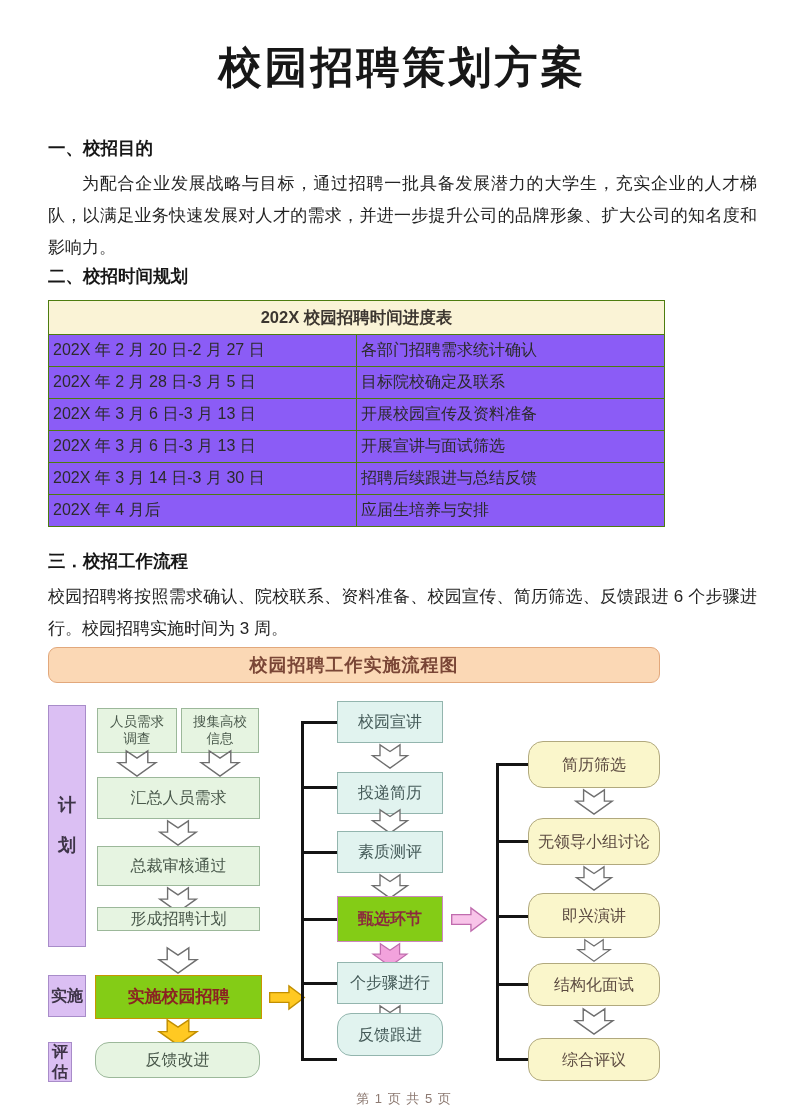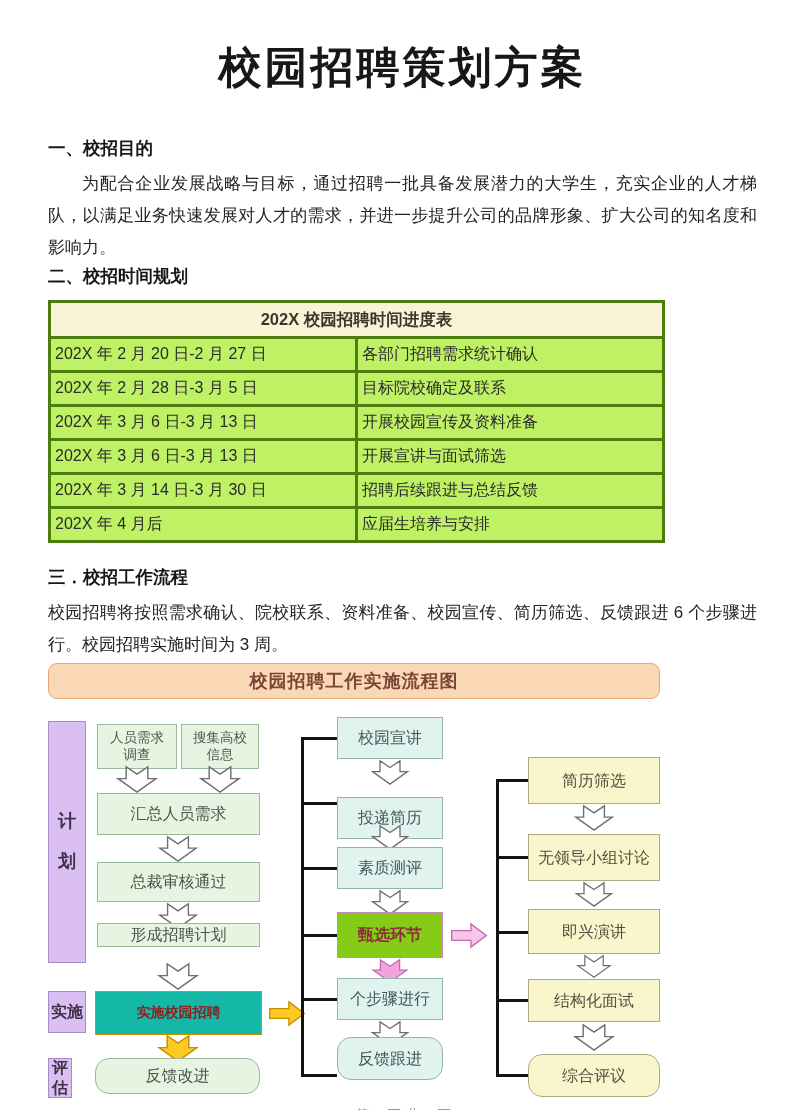--- a/index.html
+++ b/index.html
@@ -34,30 +34,30 @@
   }
   .para.indent{text-indent:2em;}
   
   .sched{
     width:617px;
     margin:12px 0 0;
     border-collapse:collapse;
     table-layout:fixed;
   }
   .sched th,.sched td{
-    border:3px solid #4d7c0f;
+    border:1px solid #4d7c0f;
     vertical-align:middle;
     padding:0 4px;
   }
   .sched th{
     height:33px;background:#faf3d6;
     font-size:16.5px;font-weight:700;color:#3c3630;
   }
   .sched td{
-    height:31px;background:#bef264;
+    height:31px;background:#8b5cf6;
     font-size:16px;color:#2b2b2b;
   }
   .col-period{width:51%;}
   
   .chart{
     position:relative;
     width:612px;height:470px;
     margin:0;
   }
   .abs{position:absolute;box-sizing:border-box;}
@@ -67,24 +67,24 @@
     display:flex;align-items:center;justify-content:center;
     font-size:18px;font-weight:700;color:#7a4636;letter-spacing:1px;
   }
   .fbox{
     display:flex;align-items:center;justify-content:center;
     text-align:center;border:1px solid;white-space:pre-line;
     font-size:16px;line-height:1.25;
   }
   .green{background:#e6f4e1;border-color:#9cb89a;color:#49584b;}
   .cyan{background:#e1f3ef;border-color:#93b5ae;color:#445a58;}
-  .lyellow{background:#faf6cb;border-color:#b1a97e;color:#5c4b41;}
+  .lyellow{background:#faf6cb;border-color:#b1a97e;color:#5c4b41;border-radius:15px;}
   .purple{background:#dbbff3;border-color:#a88cc9;color:#3e3448;font-weight:600;}
   .pink{background:#84cc16;border-color:#cc86c0;color:#8b2b3d;font-weight:700;}
-  .gold{background:#14b8a6;border-color:#c89500;color:#8b2222;font-weight:700;font-size:14px;}
+  .gold{background:#84cc16;border-color:#c89500;color:#8b2222;font-weight:700;font-size:17px;}
   .rounded{border-radius:14px;}
   .small{font-size:13.5px;}
   .vlabel{line-height:2.2;font-size:18px;}
   .line{background:#141414;}
   .footer{
     position:absolute;left:100px;right:0;top:445px;
     text-align:center;font-size:13px;color:#8d7a72;
     letter-spacing:1px;
   }
   svg.arr{position:absolute;overflow:visible;}
@@ -181,40 +181,40 @@
     <div class="abs line" style="left:253px;top:140.5px;width:36px;height:3px;"></div>
     <div class="abs line" style="left:253px;top:205.5px;width:36px;height:3px;"></div>
     <div class="abs line" style="left:253px;top:272.5px;width:36px;height:3px;"></div>
     <div class="abs line" style="left:253px;top:336.5px;width:36px;height:3px;"></div>
     <div class="abs line" style="left:253px;top:412.5px;width:36px;height:3px;"></div>
 
     <div class="abs fbox cyan" style="left:289px;top:56px;width:106px;height:42px;">校园宣讲</div>
     <svg class="arr" style="left:320px;top:99px;" width="44" height="25" viewBox="0 0 44 30">
         <polygon points="10,1 22,9 34,1 34,14 43,14 22,29 1,14 10,14" fill="#ffffff" stroke="#6f6f6f" stroke-width="1.6"></polygon>
       </svg>
-    <div class="abs fbox cyan" style="left:289px;top:136px;width:106px;height:42px;">投递简历</div>
+    <div class="abs fbox cyan" style="left:289px;top:127px;width:106px;height:42px;">投递简历</div>
     <svg class="arr" style="left:320px;top:164px;" width="44" height="25" viewBox="0 0 44 30">
         <polygon points="10,1 22,9 34,1 34,14 43,14 22,29 1,14 10,14" fill="#ffffff" stroke="#6f6f6f" stroke-width="1.6"></polygon>
       </svg>
     <div class="abs fbox cyan" style="left:289px;top:186px;width:106px;height:42px;">素质测评</div>
     <svg class="arr" style="left:320px;top:229px;" width="44" height="25" viewBox="0 0 44 30">
         <polygon points="10,1 22,9 34,1 34,14 43,14 22,29 1,14 10,14" fill="#ffffff" stroke="#6f6f6f" stroke-width="1.6"></polygon>
       </svg>
     <div class="abs fbox pink" style="left:289px;top:251px;width:106px;height:46px;">甄选环节</div>
     <svg class="arr" style="left:401px;top:262px;" width="40" height="25" viewBox="0 0 38 26">
         <polygon points="1,8 21,8 21,1 37,13 21,25 21,18 1,18" fill="#f8c4e9" stroke="#c06cae" stroke-width="1.4"></polygon>
       </svg>
     <svg class="arr" style="left:320px;top:298px;" width="44" height="24" viewBox="0 0 44 30">
         <polygon points="10,1 22,9 34,1 34,14 43,14 22,29 1,14 10,14" fill="#f2a2dc" stroke="#c06cae" stroke-width="1.6"></polygon>
       </svg>
     <div class="abs fbox cyan" style="left:289px;top:317px;width:106px;height:42px;">个步骤进行</div>
     <svg class="arr" style="left:320px;top:360px;" width="44" height="25" viewBox="0 0 44 30">
         <polygon points="10,1 22,9 34,1 34,14 43,14 22,29 1,14 10,14" fill="#ffffff" stroke="#6f6f6f" stroke-width="1.6"></polygon>
       </svg>
-    <div class="abs fbox cyan rounded" style="left:289px;top:376px;width:106px;height:43px;">反馈跟进</div>
+    <div class="abs fbox cyan rounded" style="left:289px;top:368px;width:106px;height:43px;">反馈跟进</div>
 
     <div class="abs line" style="left:448px;top:118px;width:3px;height:298px;"></div>
     <div class="abs line" style="left:448px;top:117.5px;width:32px;height:3px;"></div>
     <div class="abs line" style="left:448px;top:195px;width:32px;height:3px;"></div>
     <div class="abs line" style="left:448px;top:269.5px;width:32px;height:3px;"></div>
     <div class="abs line" style="left:448px;top:338px;width:32px;height:3px;"></div>
     <div class="abs line" style="left:448px;top:413px;width:32px;height:3px;"></div>
 
     <div class="abs fbox lyellow" style="left:480px;top:96px;width:132px;height:47px;">简历筛选</div>
     <svg class="arr" style="left:524px;top:144px;" width="44" height="26" viewBox="0 0 44 30">

